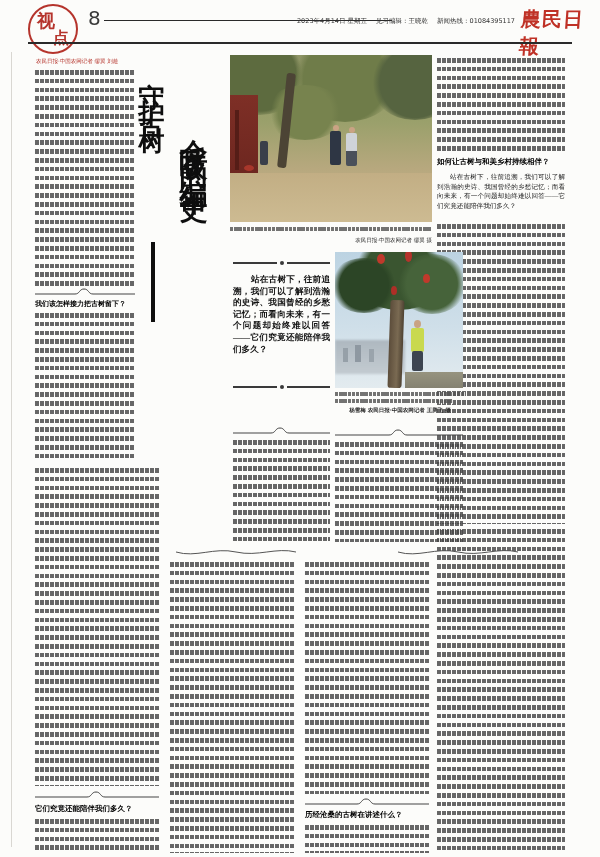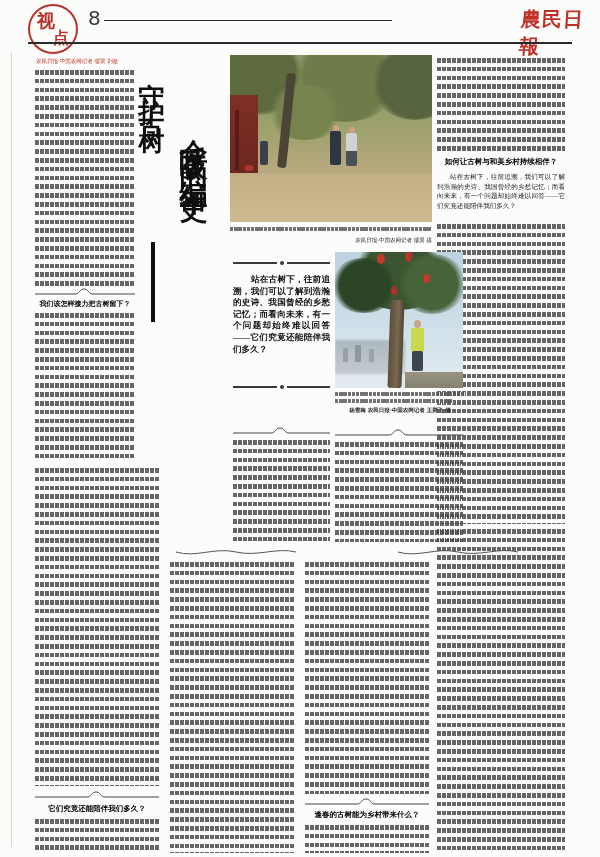--- a/index.html
+++ b/index.html
@@ -26,21 +26,21 @@
   .tx.cap{background-image:
         repeating-linear-gradient(90deg, rgba(252,252,250,0) 0 3.4px, #fcfcfa 3.4px 4.2px),
         repeating-linear-gradient(180deg, #555 0 4.2px, rgba(0,0,0,0) 4.2px 7.6px);}
   
   .vtext{writing-mode:vertical-rl;text-orientation:upright;font-family:"DejaVu Sans",sans-serif;
          font-weight:900;color:#0e0e0e;line-height:1;}
   .kicker{font-size:26px;letter-spacing:15px;}
   .mainhead{font-size:28px;letter-spacing:8px;}
   .hdash{width:3.5px;background:#0e0e0e;}
   .sechead{font-family:"DejaVu Sans",sans-serif;font-weight:700;color:#000;
-           white-space:nowrap;text-align:center;}
+           white-space:nowrap;text-align:left;}
   .byline{font-size:5.5px;color:#b5342c;font-family:"DejaVu Sans",sans-serif;white-space:nowrap;}
   .credit{font-size:5.5px;color:#2a2a2a;font-family:"DejaVu Sans",sans-serif;white-space:nowrap;}
   
   .quote{font-size:8.6px;line-height:11.6px;font-weight:600;text-align:justify;
          text-indent:18px;color:#111;}
   .qrule{display:flex;align-items:center;}
   .qrule::before,.qrule::after{content:"";flex:1;height:1.4px;background:#3a3a3a;}
   .qrule i{width:4px;height:4px;background:#3a3a3a;border-radius:50%;margin:0 3px;}
   
   .lede{font-size:6.6px;line-height:9.6px;text-align:justify;text-indent:13px;color:#222;}
@@ -55,20 +55,23 @@
 <body>
 
 <div class="page">
 
   <div class="abs badge" style="left:28px;top:4px;">
     <span class="b1">视</span>
     <span class="b2">点</span>
   </div>
   <div class="abs pagenum" style="left:88px;top:6px;">8</div>
   <div class="abs hline" style="left:104px;top:20px;width:288px;height:1px;"></div>
+  <div class="abs dateline" style="left:250px;top:17px;width:265px;">
+    <span>2023年4月14日 星期五</span><span>见习编辑：王晓乾</span><span>新闻热线：01084395117</span>
+  </div>
   <div class="abs masthead" style="left:520px;top:6px;">農民日報</div>
   <div class="abs hline" style="left:28px;top:42px;width:544px;height:2px;"></div>
   <div class="abs" style="left:11px;top:52px;width:1px;height:795px;background:#d9d7d2;"></div>
 
   <div class="abs byline" style="left:36px;top:58px;">农民日报·中国农网记者 缪翼 刘趁</div>
   <div class="abs tx" style="left:35px;top:70px;width:100px;height:216px;"></div>
   <svg class="abs" style="left:35px;top:287px;" width="100" height="10" viewBox="0 0 100 10">
     <path d="M0 7 H40 C45 7 44 2 49 2 C54 2 53 7 58 7 H100" stroke="#444" fill="none" stroke-width="1"></path>
   </svg>
   <div class="abs sechead" style="left:35px;top:299px;width:100px;font-size:7px;">我们该怎样接力把古树留下？</div>
@@ -153,16 +156,16 @@
   </svg>
   <svg class="abs" style="left:398px;top:546px;" width="120" height="12" viewBox="0 0 120 12">
     <path d="M0 6 C20 12 38 1 60 6 C82 11 100 1 120 6" stroke="#555" fill="none" stroke-width="1"></path>
   </svg>
 
   <div class="abs tx" style="left:170px;top:562px;width:124px;height:291px;"></div>
   <div class="abs tx" style="left:305px;top:562px;width:124px;height:232px;"></div>
   <svg class="abs" style="left:305px;top:797px;" width="124" height="10" viewBox="0 0 124 10">
     <path d="M0 7 H52 C57 7 56 2 61 2 C66 2 65 7 70 7 H124" stroke="#444" fill="none" stroke-width="1"></path>
   </svg>
-  <div class="abs sechead" style="left:305px;top:810px;width:124px;font-size:7.5px;">逢春的古树能为乡村带来什么？</div>
+  <div class="abs sechead" style="left:305px;top:810px;width:124px;font-size:7.5px;">历经沧桑的古树在讲述什么？</div>
   <div class="abs tx" style="left:305px;top:825px;width:124px;height:28px;"></div>
 
 </div>
 
 </body></html>

